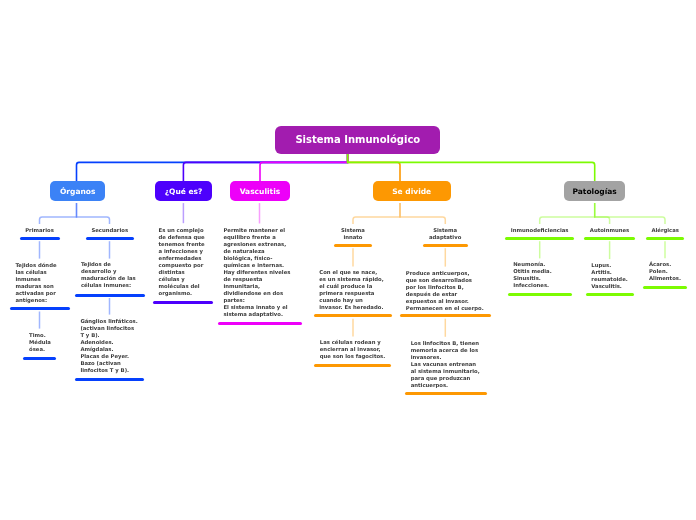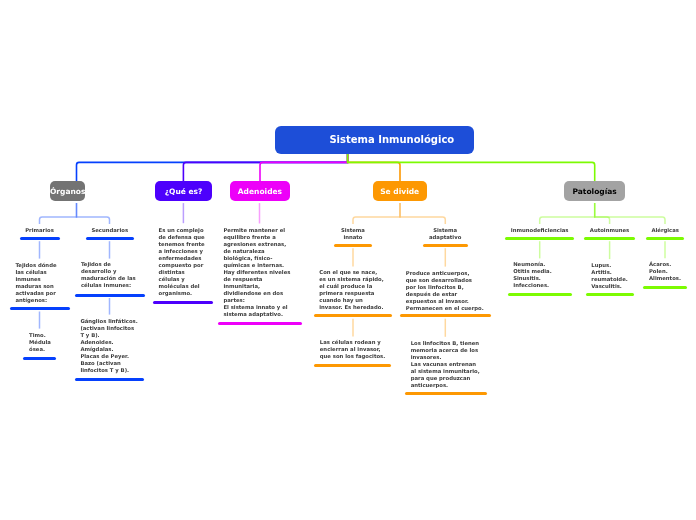--- a/index.html
+++ b/index.html
@@ -43,33 +43,33 @@
   <path d="M445.3,248.2 L445.3,266.6" stroke="#FD9802" stroke-opacity="0.38" stroke-width="1.5" fill="none" stroke-linecap="butt"></path>
   <path d="M539.7,241.2 L539.7,258.4" stroke="#7CFB02" stroke-opacity="0.38" stroke-width="1.5" fill="none" stroke-linecap="butt"></path>
   <path d="M609.6,241.2 L609.6,259.1" stroke="#7CFB02" stroke-opacity="0.38" stroke-width="1.5" fill="none" stroke-linecap="butt"></path>
   <path d="M665.0,241.2 L665.0,258.2" stroke="#7CFB02" stroke-opacity="0.38" stroke-width="1.5" fill="none" stroke-linecap="butt"></path>
   <path d="M39.5,311.5 L39.5,328.6" stroke="#0540FD" stroke-opacity="0.38" stroke-width="1.5" fill="none" stroke-linecap="butt"></path>
   <path d="M109.5,298.0 L109.5,314.6" stroke="#0540FD" stroke-opacity="0.38" stroke-width="1.5" fill="none" stroke-linecap="butt"></path>
   <path d="M353.0,318.7 L353.0,336.5" stroke="#FD9802" stroke-opacity="0.38" stroke-width="1.5" fill="none" stroke-linecap="butt"></path>
   <path d="M445.3,318.7 L445.3,336.8" stroke="#FD9802" stroke-opacity="0.38" stroke-width="1.5" fill="none" stroke-linecap="butt"></path>
 </svg>
 
-<div class="node root" style="left:275.3px;top:126px;width:165px;height:27.5px;background:#1d4ed8;color:#ffffff;padding-left:34px;">
+<div class="node root" style="left:275.3px;top:126px;width:165px;height:27.5px;background:#a21caf;color:#ffffff;">
       <span>Sistema Inmunológico</span>
     </div>
-<div class="node cat" style="left:50.2px;top:181.3px;width:35px;height:20.2px;background:#737373;color:#ffffff;">
+<div class="node cat" style="left:50.2px;top:181.3px;width:55px;height:20.2px;background:#3b82f6;color:#ffffff;">
       <span>Órganos</span>
     </div>
 <div class="node cat" style="left:155.0px;top:181.3px;width:57.099999999999994px;height:20.2px;background:#4D00FC;color:#ffffff;">
       <span>¿Qué es?</span>
     </div>
 <div class="node cat" style="left:230.0px;top:181.3px;width:59.89999999999998px;height:20.2px;background:#ED00F9;color:#ffffff;">
-      <span>Adenoides</span>
-    </div>
-<div class="node cat" style="left:372.7px;top:181.3px;width:54px;height:20.2px;background:#FD9802;color:#ffffff;">
+      <span>Vasculitis</span>
+    </div>
+<div class="node cat" style="left:372.7px;top:181.3px;width:78px;height:20.2px;background:#FD9802;color:#ffffff;">
       <span>Se divide</span>
     </div>
 <div class="node cat" style="left:564.1px;top:181.3px;width:61.10000000000002px;height:20.2px;background:#a3a3a3;color:#000000;">
       <span>Patologías</span>
     </div>
 <div class="blk" style="left:19.5px;top:227.25px;width:40.0px;">
       <span class="txt ctr">Primarios</span>
       <span class="bar" style="top:9.75px;background:#0540FD;"></span>
     </div>
 <div class="blk" style="left:9.7px;top:261.55px;width:60.3px;">

